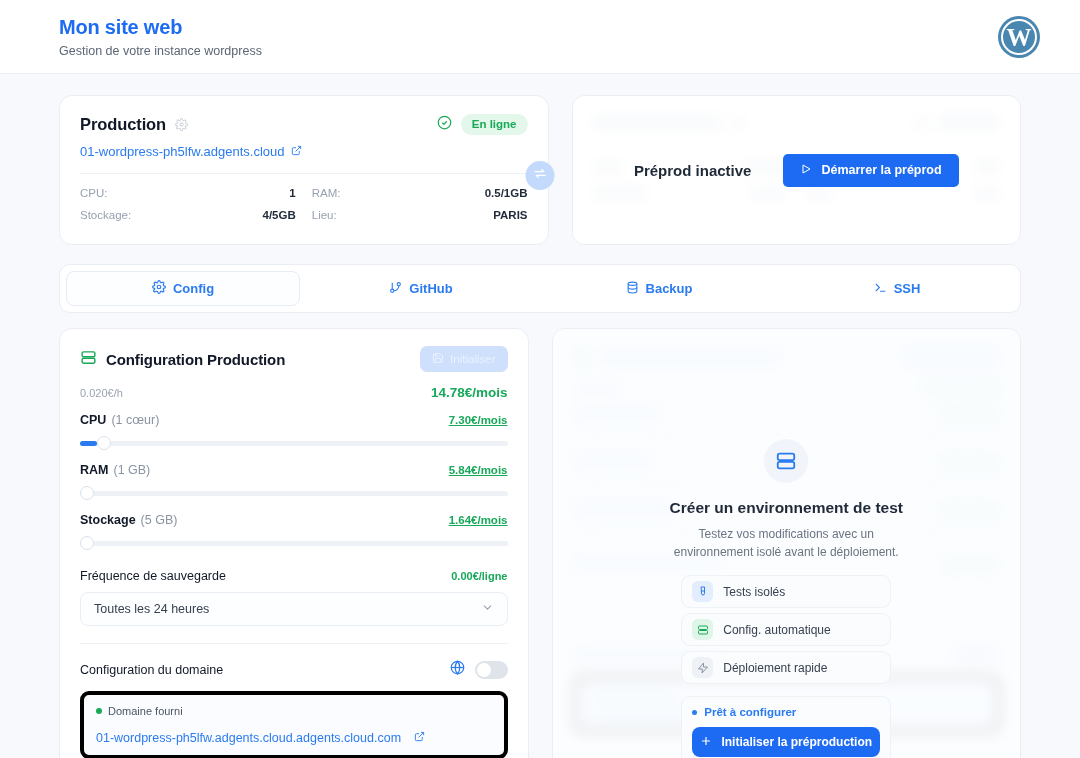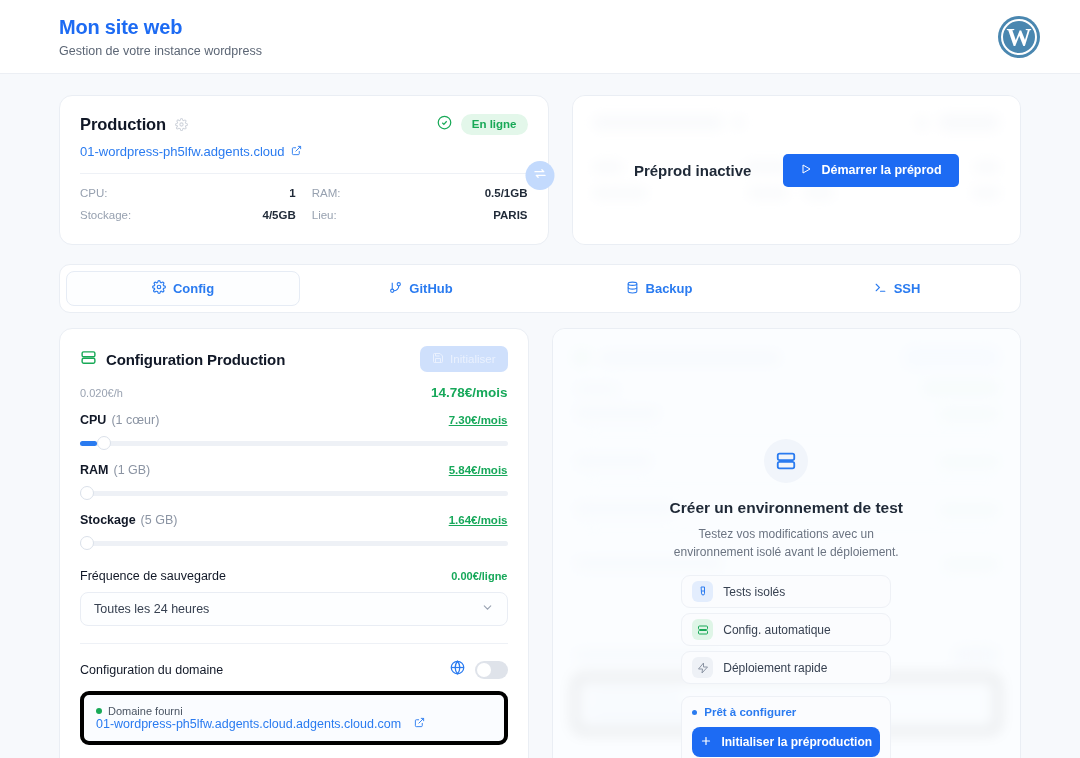--- a/index.html
+++ b/index.html
@@ -177,21 +177,21 @@
     border-radius: 50%; background: #fff;
   }
 
   .domain-box {
     margin-top: 12px; background: #fafcff; border: 4px solid #000000;
     border-radius: 9px; padding: 10px 12px;
   }
   .domain-status { display: flex; align-items: center; gap: 6px; font-size: 11px; color: #4b5563; }
   .dot-green { width: 6px; height: 6px; border-radius: 50%; background: #18a957; }
   .domain-link {
-    margin-top: 0; font-size: 12.5px; color: #2a7bf0;
+    margin-top: 14px; font-size: 12.5px; color: #2a7bf0;
     display: flex; align-items: center; gap: 13px;
   }
 
   
   .panel-blur { filter: blur(7px); opacity: .5; }
   .panel-overlay {
     position: absolute; inset: 0; background: rgba(250,252,255,.72);
     display: flex; flex-direction: column; align-items: center;
     padding-top: 110px;
   }

